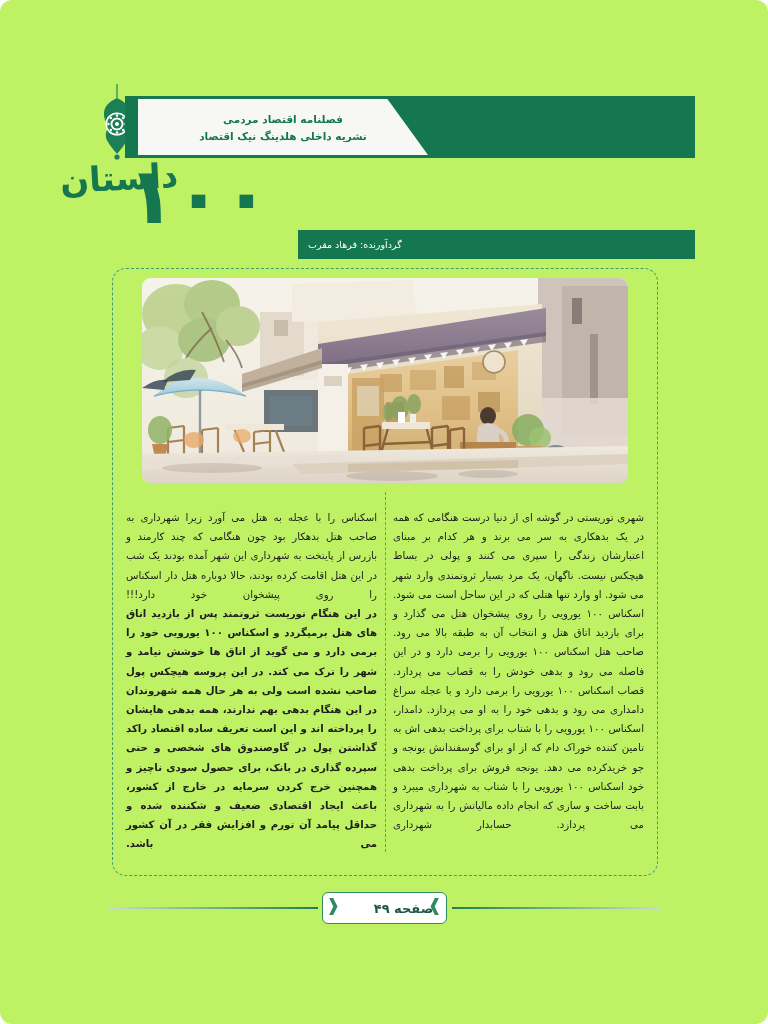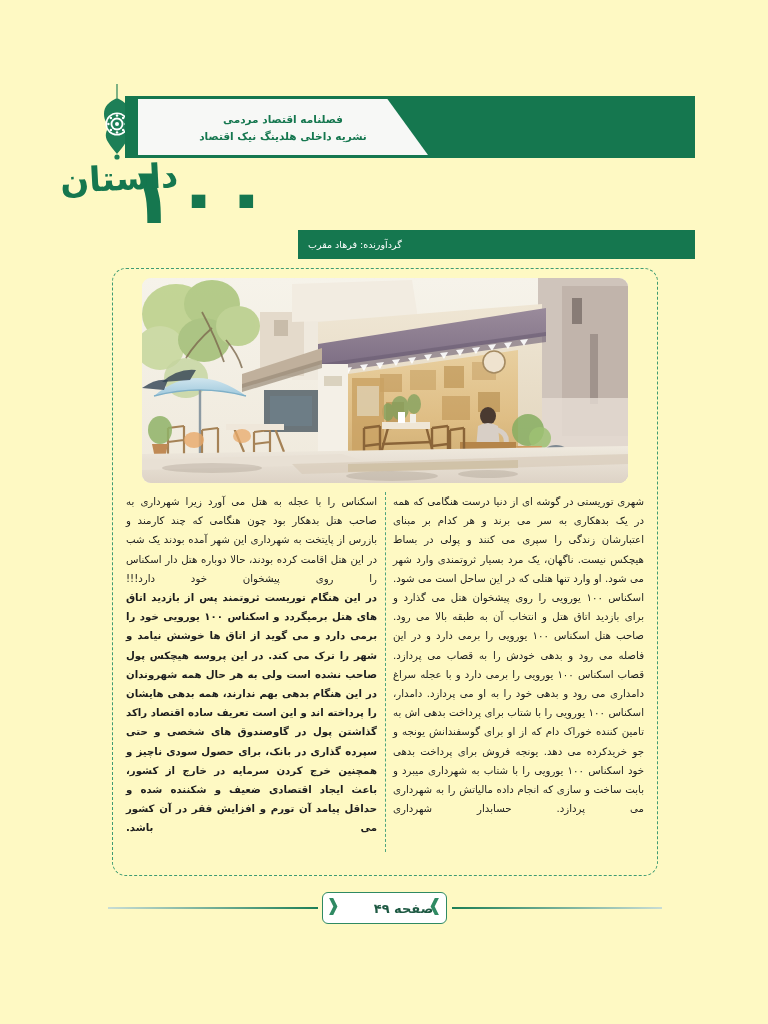--- a/index.html
+++ b/index.html
@@ -11,21 +11,22 @@
     width: 768px;
     height: 1024px;
     position: relative;
     font-family: "DejaVu Sans", "Liberation Sans", sans-serif;
     overflow: hidden;
   }
 
   .page {
     position: absolute;
     inset: 0;
-    background: #fef9c3;
+    background: #bef264;
+    border-radius: 12px;
   }
 
   
   .masthead {
     position: absolute;
     left: 0;
     top: 96px;
     width: 768px;
     height: 62px;
   }
@@ -167,20 +168,21 @@
     direction: rtl;
   }
   .col {
     flex: 1 1 0;
     direction: rtl;
     text-align: justify;
     text-align-last: justify;
     color: #1d1d1d;
     font-size: 10.2px;
     line-height: 19.2px;
+    margin-top: 16px;
   }
   .col p {
     margin: 0 0 0 0;
   }
   .col p + p { margin-top: 0; font-weight: bold; }
   .col-divider {
     position: absolute;
     left: 259px;
     top: 0;
     width: 0;

